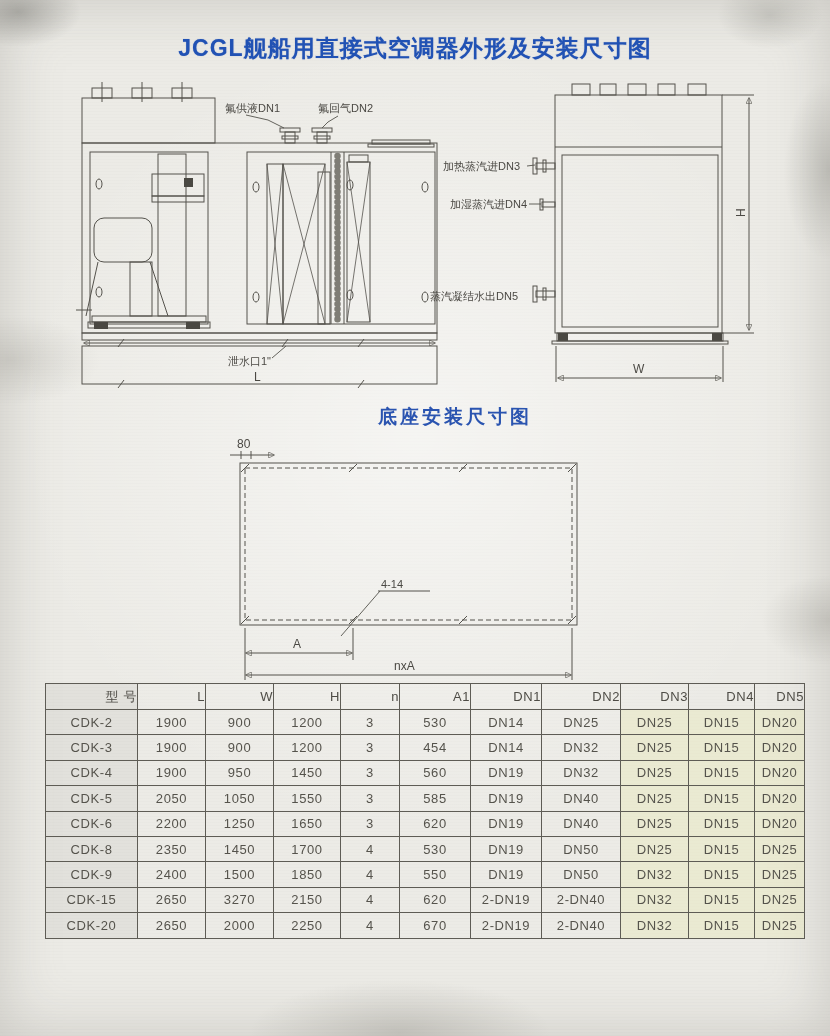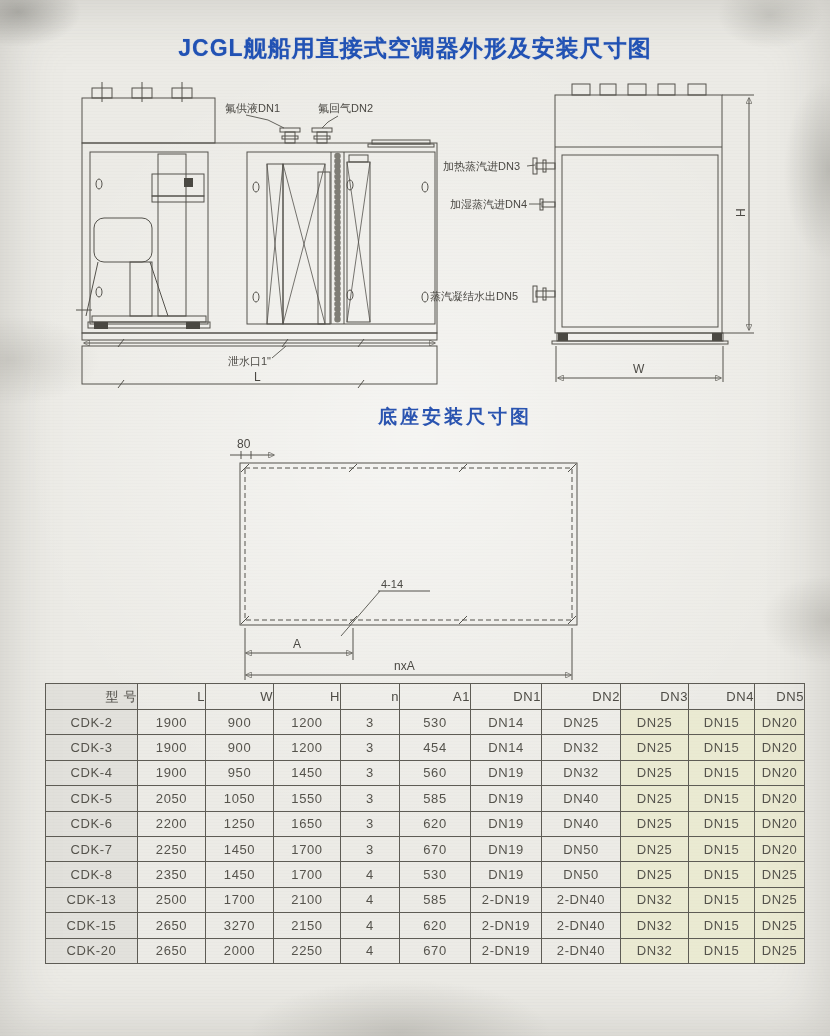--- a/index.html
+++ b/index.html
@@ -316,54 +316,41 @@
             <td>1650</td>
             <td>3</td>
             <td>620</td>
             <td>DN19</td>
             <td>DN40</td>
             <td>DN25</td>
             <td>DN15</td>
             <td>DN20</td>
           </tr>
           <tr>
-            <td>CDK-7</td>
-            <td>2250</td>
-            <td>1450</td>
-            <td>1700</td>
-            <td>3</td>
-            <td>670</td>
-            <td>DN19</td>
-            <td>DN50</td>
-            <td>DN25</td>
-            <td>DN15</td>
-            <td>DN20</td>
-          </tr>
-          <tr>
             <td>CDK-8</td>
             <td>2350</td>
             <td>1450</td>
             <td>1700</td>
             <td>4</td>
             <td>530</td>
             <td>DN19</td>
             <td>DN50</td>
             <td>DN25</td>
             <td>DN15</td>
             <td>DN25</td>
           </tr>
           <tr>
-            <td>CDK-13</td>
-            <td>2500</td>
-            <td>1700</td>
-            <td>2100</td>
+            <td>CDK-9</td>
+            <td>2400</td>
+            <td>1500</td>
+            <td>1850</td>
             <td>4</td>
-            <td>585</td>
-            <td>2-DN19</td>
-            <td>2-DN40</td>
+            <td>550</td>
+            <td>DN19</td>
+            <td>DN50</td>
             <td>DN32</td>
             <td>DN15</td>
             <td>DN25</td>
           </tr>
           <tr>
             <td>CDK-15</td>
             <td>2650</td>
             <td>3270</td>
             <td>2150</td>
             <td>4</td>

